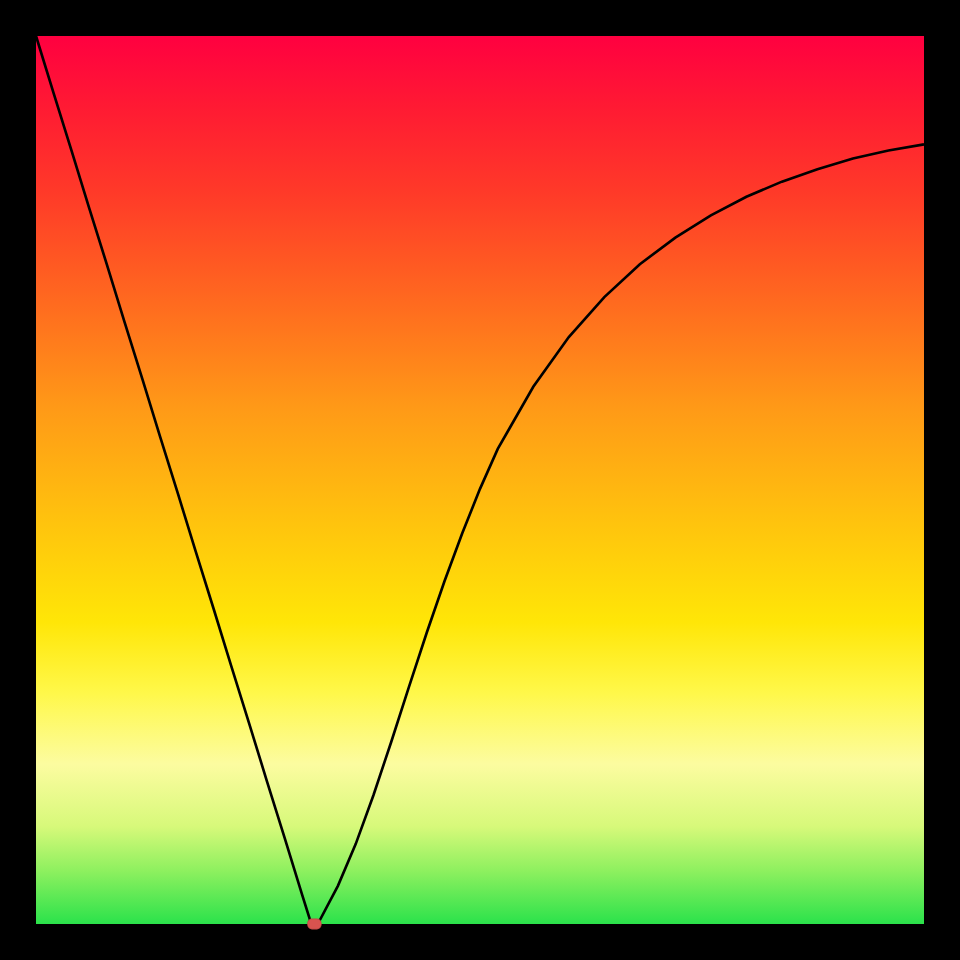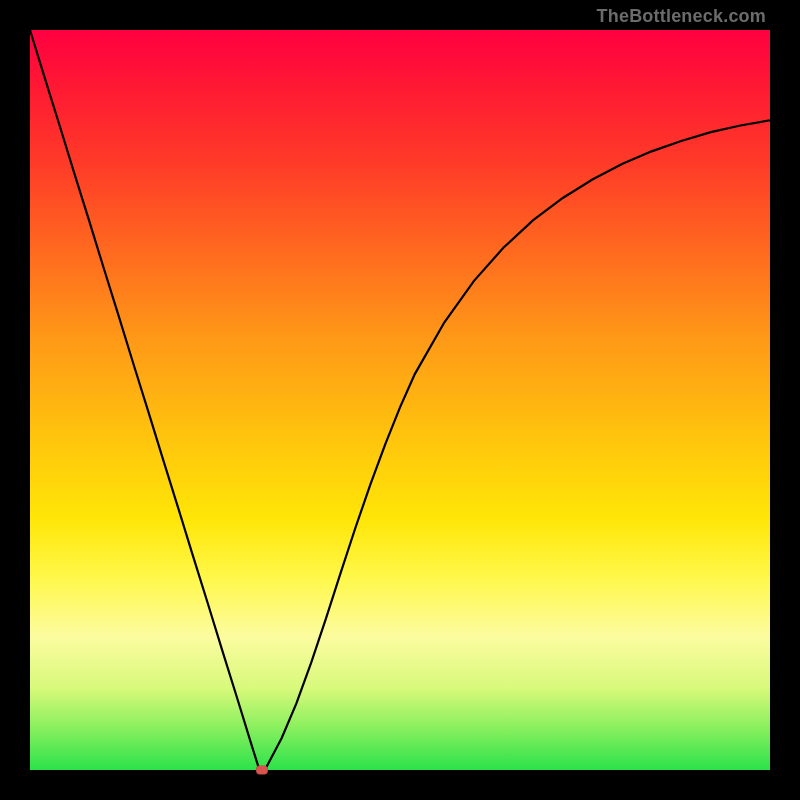--- a/index.html
+++ b/index.html
@@ -74,15 +74,14 @@
   <div class="plot-area">
 
     <svg class="curve" viewBox="0 0 740 740" preserveAspectRatio="none">
       <path id="curve-path" d="M0.00 0.00 L14.80 48.10 L29.60 95.46 L44.40 143.56 L59.20 190.92 L74.00 239.02 L88.80 286.38 L103.60 334.48 L118.40 381.84 L133.20 429.94 L148.00 477.30 L162.80 525.40 L177.60 572.76 L192.40 620.86 L207.20 668.22 L222.00 716.32 L229.40 740.00 L233.10 740.00 L236.80 736.30 L251.60 708.18 L266.40 673.40 L281.20 632.70 L296.00 588.30 L310.80 542.42 L325.60 497.28 L340.40 454.36 L355.20 414.40 L370.00 377.40 L384.80 344.10 L414.40 292.30 L444.00 250.86 L473.60 217.56 L503.20 190.18 L532.80 167.98 L562.40 149.48 L592.00 133.94 L621.60 121.36 L651.20 111.00 L680.80 102.12 L710.40 95.46 L740.00 90.28" fill="none" stroke="#000" stroke-width="2.2"></path>
     </svg>
 
     <div id="min-marker" class="marker" style="left: 231.62px; top: 740px; background: rgb(217, 83, 79);"></div>
 
   </div>
 
-  <div class="watermark">TheBottleneck.com</div>
 
 </div>
 
 </body></html>

